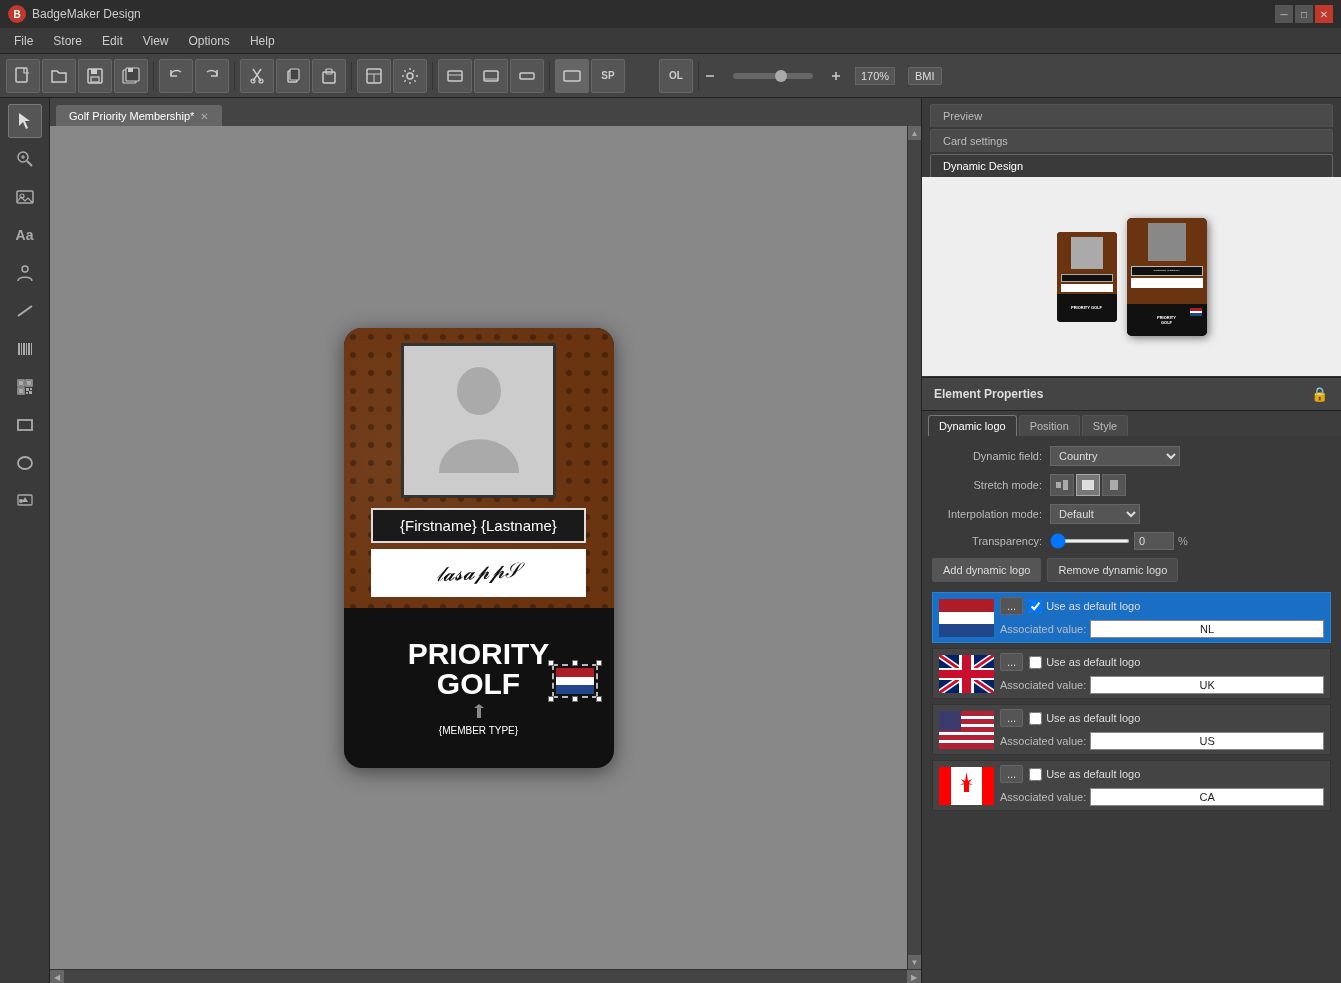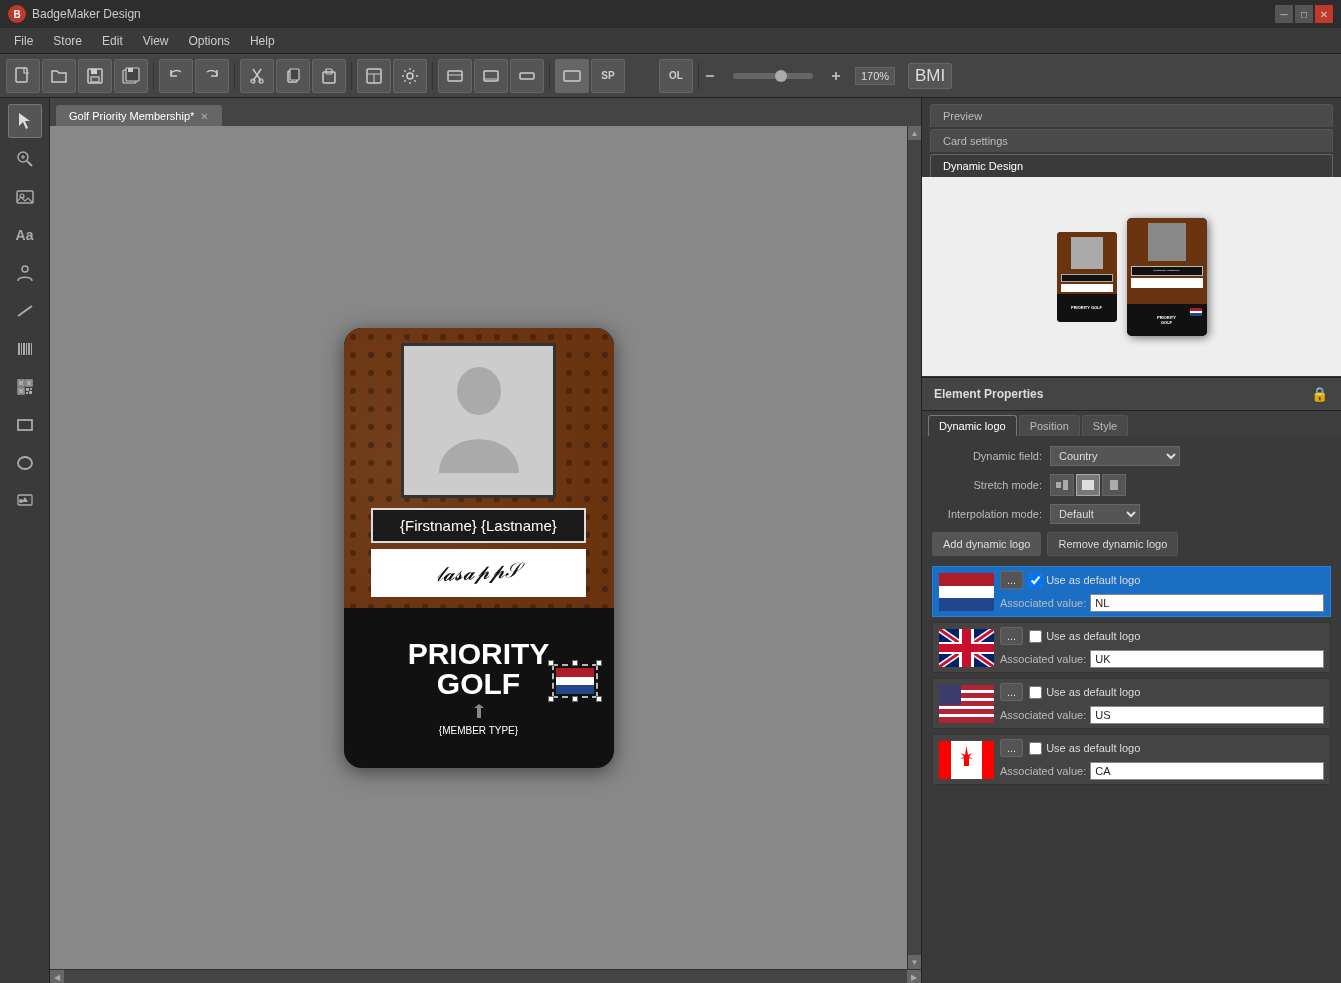--- a/index.html
+++ b/index.html
@@ -18,21 +18,21 @@
     .menubar { height: 26px; background: #3a3a3a; display: flex; align-items: center; padding: 0 4px; border-bottom: 1px solid #222; }
     .menubar-item { padding: 4px 10px; color: #ccc; cursor: pointer; font-size: 12px; }
 
     
     .toolbar { height: 44px; background: #444; display: flex; align-items: center; padding: 0 6px; gap: 2px; border-bottom: 1px solid #222; }
     .toolbar-btn { width: 34px; height: 34px; background: #555; border: 1px solid #666; border-radius: 2px; display: flex; align-items: center; justify-content: center; cursor: pointer; color: #ddd; font-size: 14px; }
     .toolbar-sep { width: 1px; height: 28px; background: #333; margin: 0 3px; }
     .zoom-slider { width: 80px; height: 6px; background: #666; border-radius: 3px; position: relative; margin: 0 4px; }
     .zoom-thumb { width: 12px; height: 12px; background: #aaa; border-radius: 50%; position: absolute; top: -3px; left: 60%; transform: translateX(-50%); cursor: pointer; }
     .zoom-value { background: #555; border: 1px solid #666; padding: 2px 5px; color: #ddd; font-size: 11px; width: 40px; text-align: center; }
-    .bmi-btn { background: #555; border: 1px solid #666; padding: 2px 6px; color: #ddd; font-size: 17px; cursor: pointer; border-radius: 2px; }
+    .bmi-btn { background: #555; border: 1px solid #666; padding: 2px 6px; color: #ddd; font-size: 11px; cursor: pointer; border-radius: 2px; }
 
     
     .main-layout { display: flex; height: calc(983px - 28px - 26px - 44px); }
 
     
     .left-sidebar { width: 50px; background: #3a3a3a; border-right: 1px solid #222; display: flex; flex-direction: column; align-items: center; padding: 6px 0; gap: 4px; }
     .side-tool { width: 34px; height: 34px; display: flex; align-items: center; justify-content: center; cursor: pointer; border-radius: 2px; color: #aaa; font-size: 16px; border: 1px solid transparent; }
     .side-tool.active { background: #555; border-color: #777; }
 
     
@@ -93,21 +93,21 @@
     .us-thumb { background: repeating-linear-gradient(180deg, #B22234 0px, #B22234 6px, white 6px, white 12px); position: relative; overflow: hidden; }
     .ca-thumb { background: white; display: flex; align-items: center; justify-content: center; }
     .logo-controls { flex: 1; display: flex; flex-direction: column; gap: 3px; }
     .logo-top-row { display: flex; align-items: center; gap: 6px; }
     .logo-edit-btn { background: #555; border: 1px solid #666; color: #ddd; padding: 2px 6px; font-size: 11px; cursor: pointer; border-radius: 2px; }
     .logo-checkbox-row { display: flex; align-items: center; gap: 4px; }
     .logo-checkbox { width: 13px; height: 13px; cursor: pointer; }
     .logo-check-label { font-size: 11px; color: #ddd; }
     .logo-assoc-row { display: flex; align-items: center; gap: 4px; margin-top: 2px; }
     .logo-assoc-label { font-size: 11px; color: #bbb; white-space: nowrap; }
-    .logo-assoc-input { background: #fff; border: 1px solid #888; color: #222; padding: 2px 4px; font-size: 11px; flex: 1; }
+    .logo-assoc-input { background: #fff; border: 1px solid #888; color: #222; padding: 2px 4px; font-size: 11px; flex: 1; text-align: center; }
     .logo-entry.selected .logo-assoc-input { background: #fff; }
 
     
     .canvas-bottom-bar { height: 14px; background: #555; border-top: 1px solid #333; display: flex; }
 
     
     .sig-style { font-family: Georgia, serif; font-style: italic; font-size: 18px; color: #111; transform: rotate(-3deg) scaleX(1.2); display: inline-block; }
 
     
     .lock-icon { color: #aaa; font-size: 14px; }
@@ -514,20 +514,28 @@
           <span class="prop-label">Interpolation mode:</span>
           <div class="prop-control">
             <select class="prop-select" style="width:90px;">
               <option>Default</option>
               <option>Linear</option>
               <option>Cubic</option>
             </select>
           </div>
         </div>
 
+        <div class="prop-row">
+          <span class="prop-label">Transparency:</span>
+          <div class="prop-control" style="display:flex;align-items:center;gap:4px;">
+            <input type="range" min="0" max="100" value="0" class="prop-slider" style="width: 80px;">
+            <input type="text" value="0" class="prop-input" style="width: 40px;">
+            <span class="pct-label">%</span>
+          </div>
+        </div>
 
         <div class="action-btns">
           <button class="action-btn primary">Add dynamic logo</button>
           <button class="action-btn secondary">Remove dynamic logo</button>
         </div>
 
         <div class="logo-entries">
 
           <div class="logo-entry selected">
             <div class="logo-thumb nl-thumb" style="background:linear-gradient(180deg,#ae1c28 33%,white 33%,white 66%,#21468b 66%);width:55px;height:38px;"></div>

